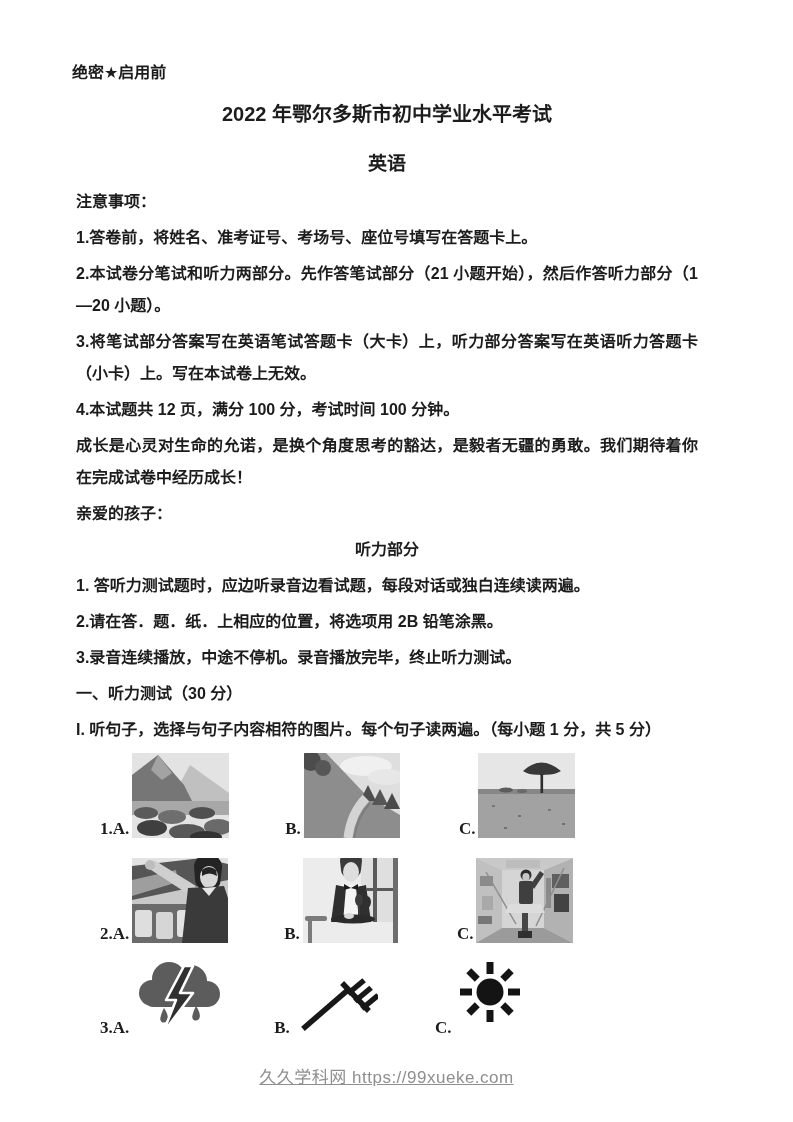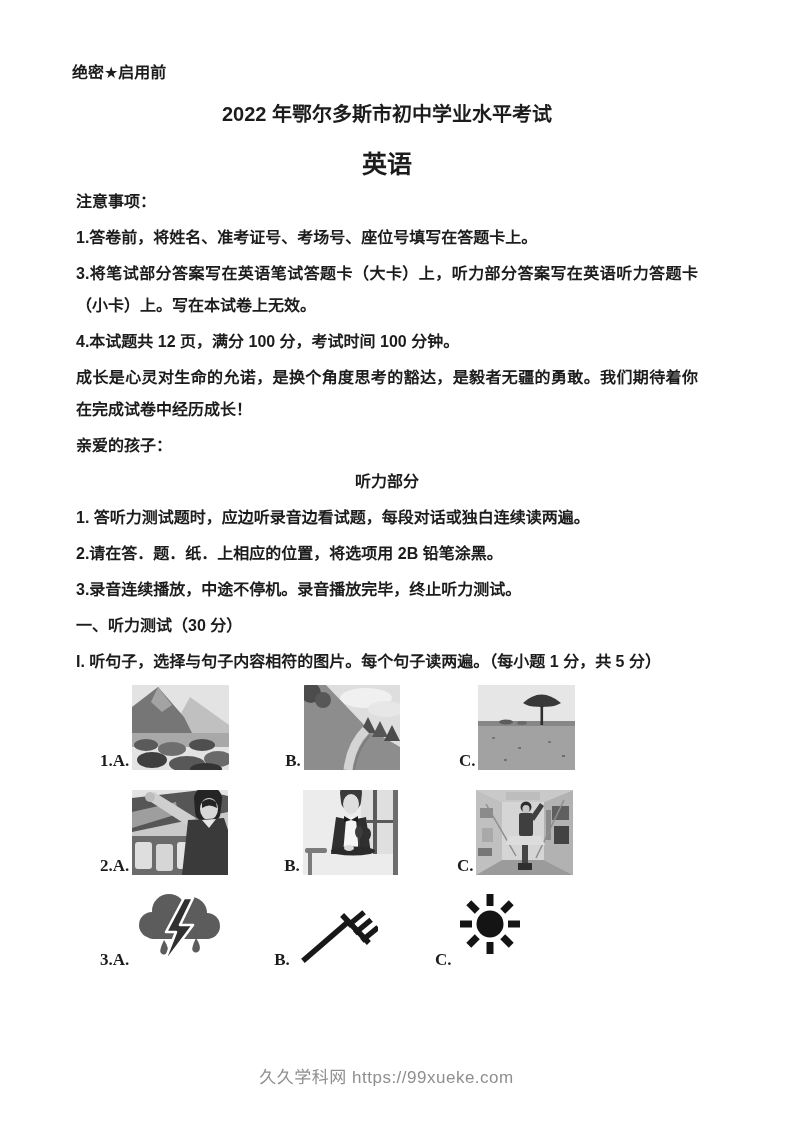--- a/index.html
+++ b/index.html
@@ -7,21 +7,21 @@
     position:relative;
     width:773px;height:1122px;
     background:#ffffff;
     overflow:hidden;
     font-family:"Liberation Sans","DejaVu Sans",sans-serif;
     color:#1c1c1c;
   }
   .content{padding:56px 71px 0 72px;}
   .secret{font-size:16px;font-weight:700;line-height:33px;}
   .title{margin:6px 0 13px 0;font-size:20px;font-weight:700;line-height:38px;text-align:center;}
-  .subject{margin:2px 0 0 0;font-size:25px;font-weight:700;line-height:36px;text-align:center;}
+  .subject{margin:2px 0 0 0;font-size:19px;font-weight:700;line-height:36px;text-align:center;}
   p.body-line{margin:4px;font-size:16px;font-weight:700;line-height:32px;text-align:justify;}
   p.center{text-align:center;}
   .q-row{display:flex;align-items:flex-end;}
   .q-row-1{margin-top:7px;}
   .q-row-2{margin-top:20px;}
   .q-row-3{margin-top:10px;}
   .opt{display:flex;align-items:flex-end;}
   .opt-label{
     font-family:"Liberation Serif","DejaVu Serif",serif;
     font-weight:700;font-size:17px;line-height:1;
@@ -33,35 +33,37 @@
   .gap-c1{margin-left:31px;}
   .gap-b3{margin-left:20px;}
   .gap-c3{margin-left:29px;}
   .icon-cloud{margin-bottom:0;}
   .icon-rake{margin-bottom:5px;margin-left:5px;}
   .icon-sun{margin-bottom:13px;margin-left:4px;}
   .watermark{
     position:absolute;left:0;right:0;top:1063px;
     text-align:center;font-size:17px;font-weight:400;color:#8f8f8f;
     letter-spacing:0.5px;
+    text-decoration:underline;
   }
 </style>
 </head>
 <body>
 
 <div class="page">
   <div class="content">
 
     <div class="secret">绝密★启用前</div>
 
     <h1 class="title">2022 年鄂尔多斯市初中学业水平考试</h1>
     <h2 class="subject">英语</h2>
 
     <p class="body-line">注意事项：</p>
     <p class="body-line">1.答卷前，将姓名、准考证号、考场号、座位号填写在答题卡上。</p>
+    <p class="body-line">2.本试卷分笔试和听力两部分。先作答笔试部分（21 小题开始），然后作答听力部分（1—20 小题）。</p>
     <p class="body-line">3.将笔试部分答案写在英语笔试答题卡（大卡）上，听力部分答案写在英语听力答题卡（小卡）上。写在本试卷上无效。</p>
     <p class="body-line">4.本试题共 12 页，满分 100 分，考试时间 100 分钟。</p>
 
     <p class="body-line">成长是心灵对生命的允诺，是换个角度思考的豁达，是毅者无疆的勇敢。我们期待着你在完成试卷中经历成长！</p>
     <p class="body-line">亲爱的孩子：</p>
 
     <p class="body-line center">听力部分</p>
     <p class="body-line">1. 答听力测试题时，应边听录音边看试题，每段对话或独白连续读两遍。</p>
     <p class="body-line">2.请在答．题．纸．上相应的位置，将选项用 2B 铅笔涂黑。</p>
     <p class="body-line">3.录音连续播放，中途不停机。录音播放完毕，终止听力测试。</p>

